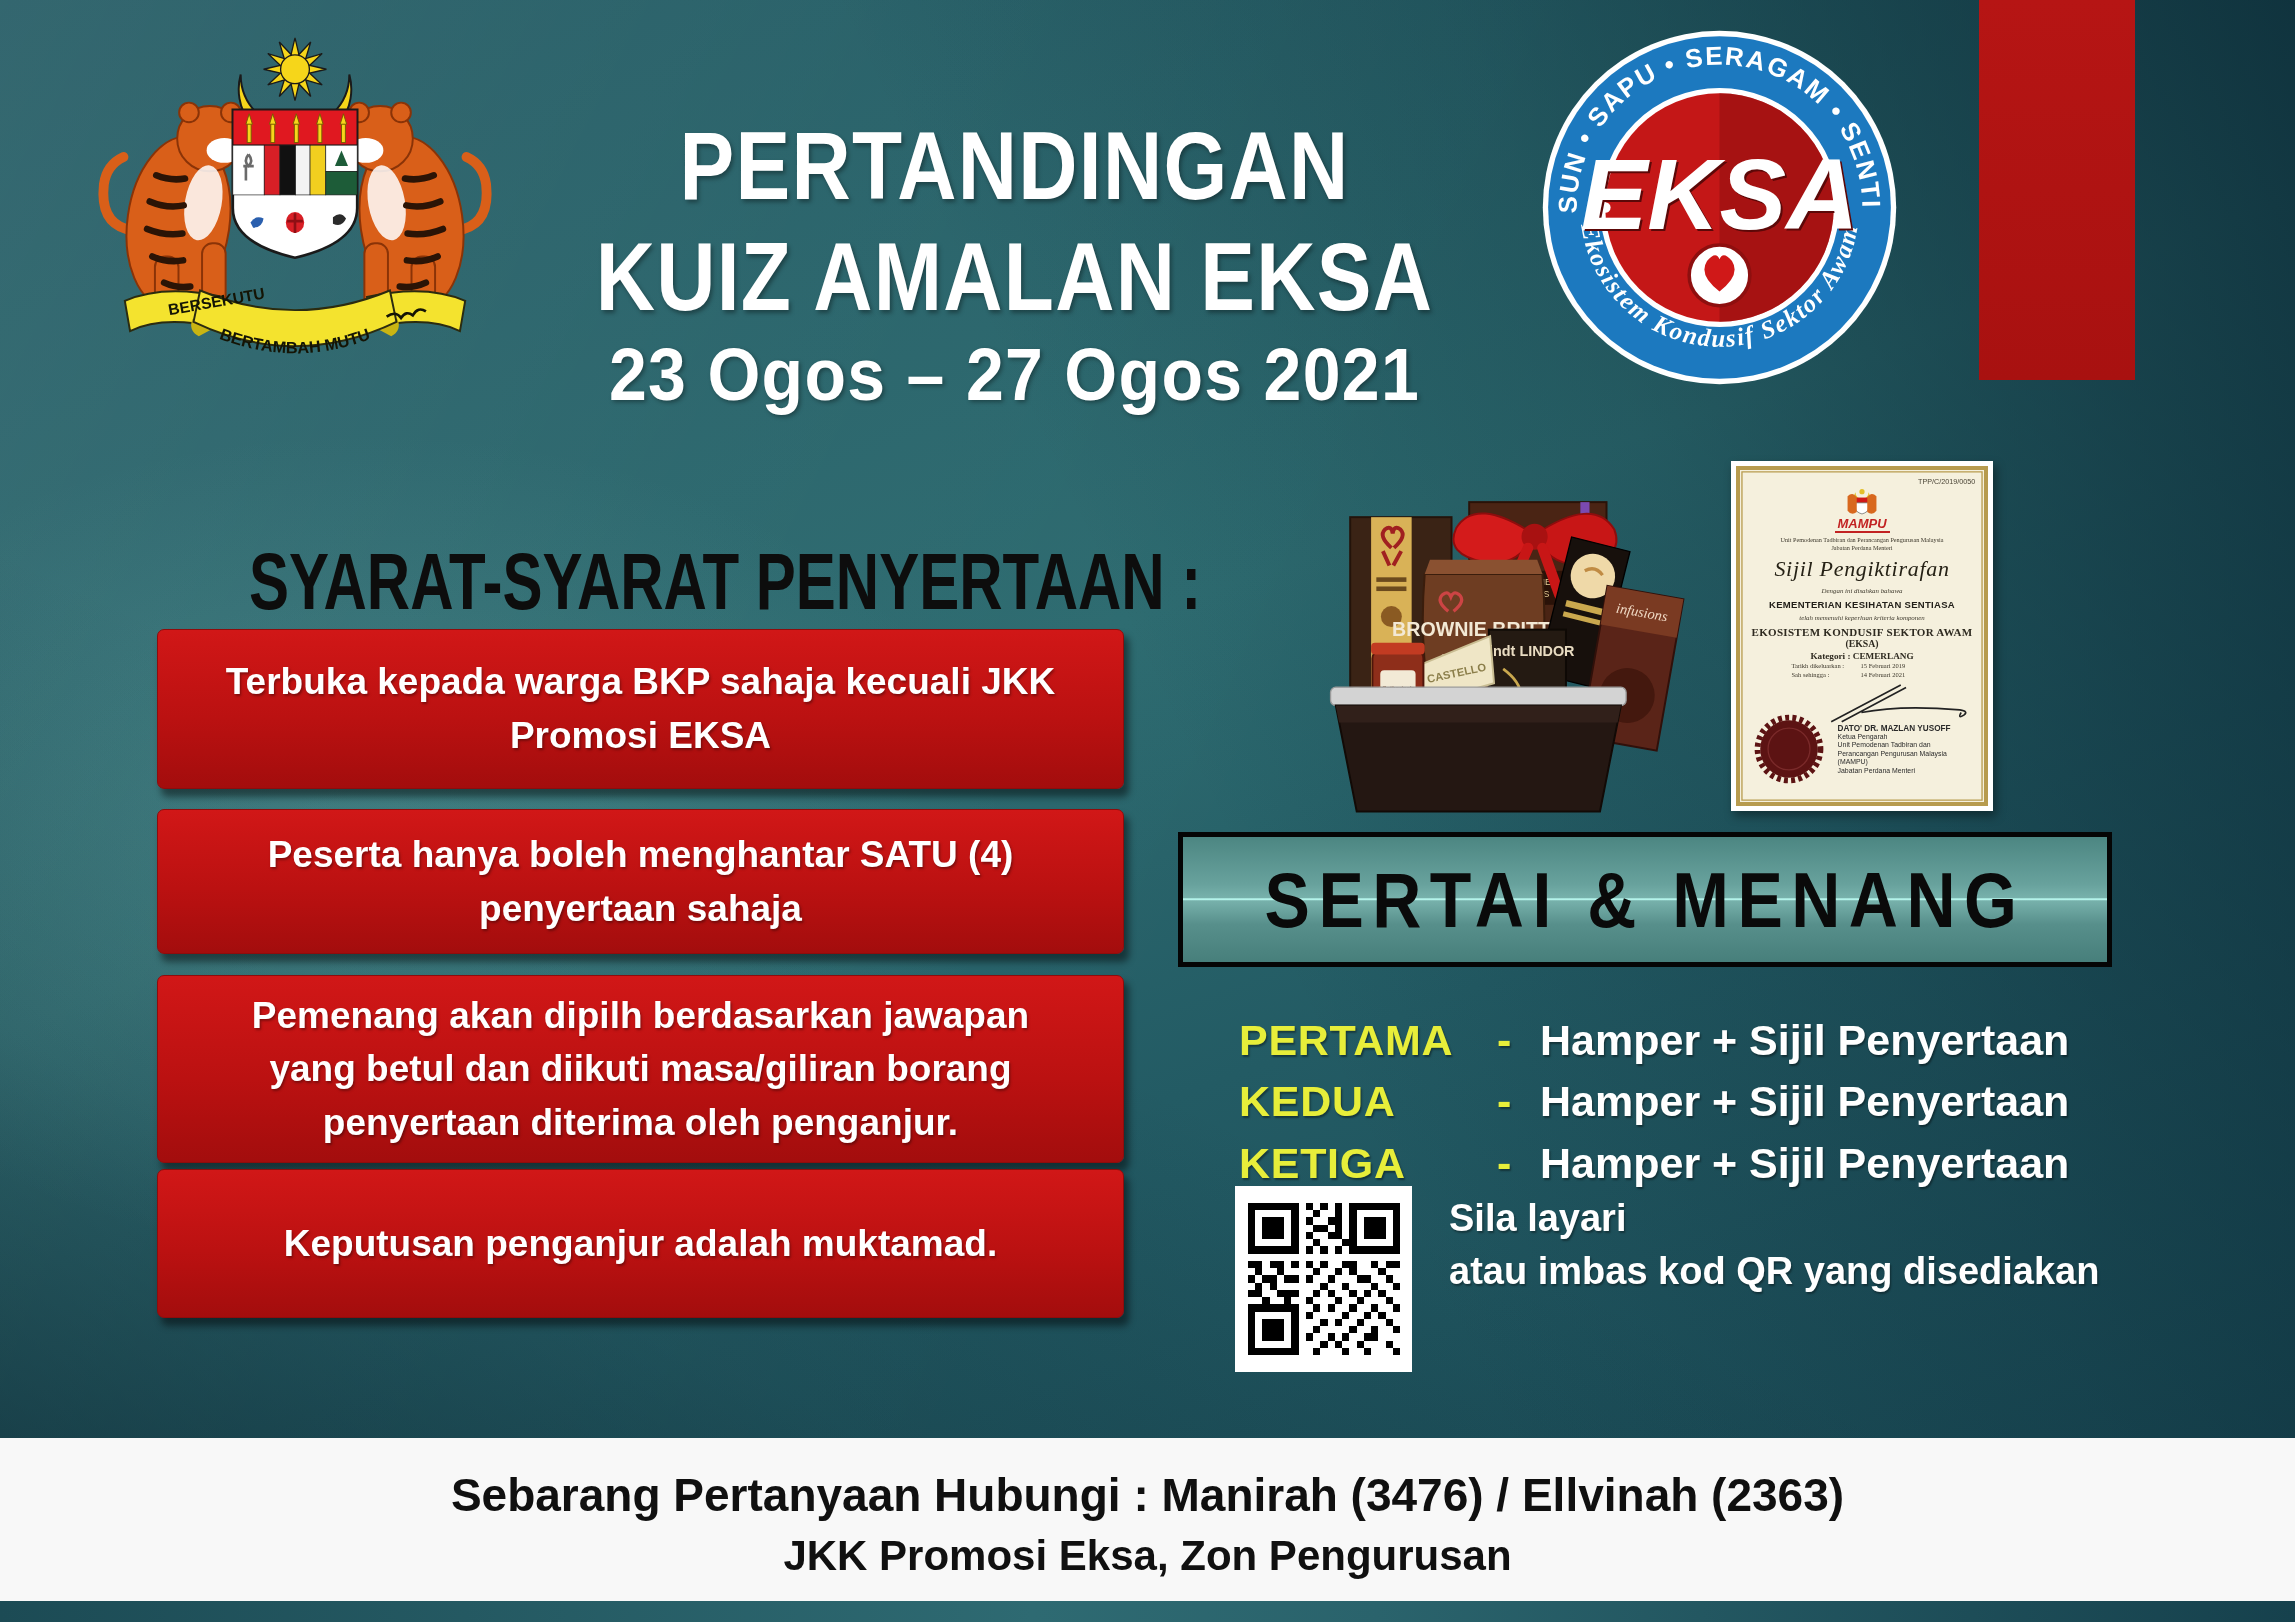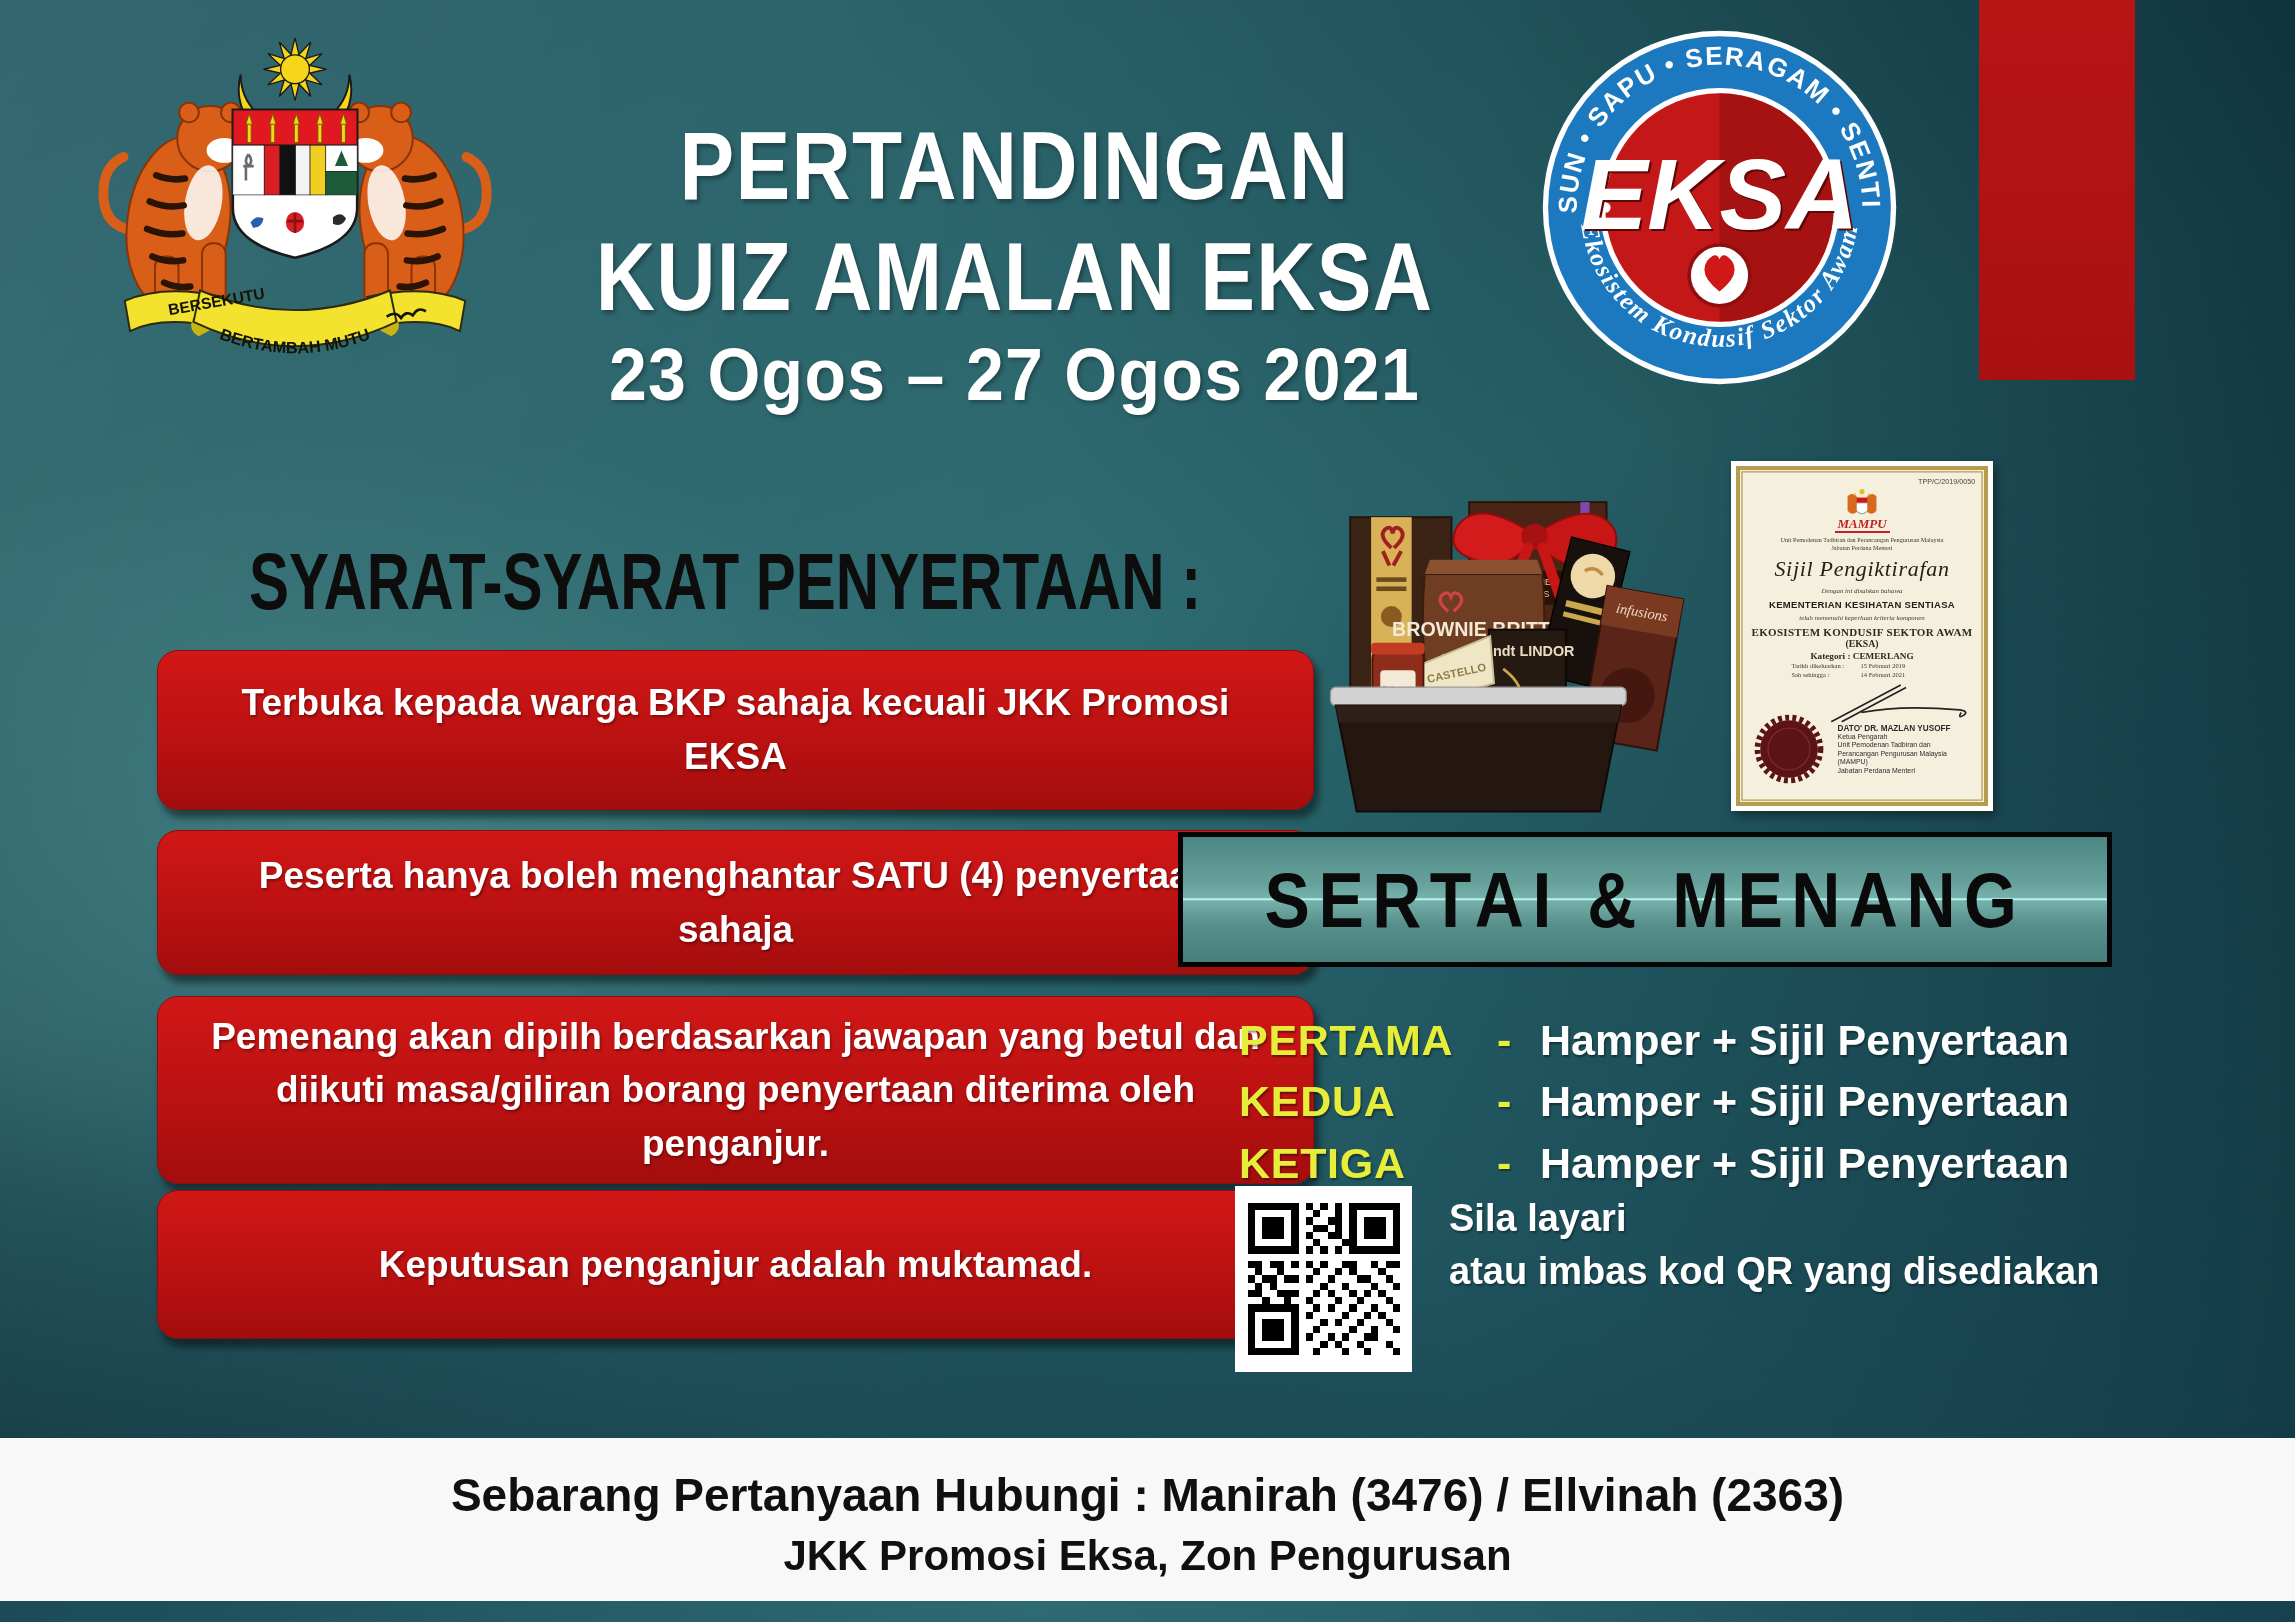--- a/index.html
+++ b/index.html
@@ -18,25 +18,25 @@
   .title-block{position:absolute;left:576px;top:97px;width:877px;text-align:center;color:#ffffff;}
   .title-line{line-height:1;}
   .tl1 span,.tl2 span{display:inline-block;font-weight:bold;font-size:82px;letter-spacing:1.3px;transform:scaleY(1.18);transform-origin:center top;text-shadow:2px 2.6px 3.9px rgba(0,0,0,0.35);}
   .tl1{margin-bottom:29px;margin-top:21px;}
   .tl2{margin-bottom:26px;}
   .tl3 span{display:inline-block;font-weight:bold;font-size:68px;letter-spacing:1.3px;transform:scaleY(1.08);transform-origin:center top;text-shadow:2px 2.6px 3.9px rgba(0,0,0,0.35);}
   
   .syarat{position:absolute;left:239px;top:535px;color:#0d0d0d;font-weight:bold;font-size:60px;letter-spacing:0;margin-left:10px;}
   .syarat span{display:inline-block;transform:scaleY(1.34);transform-origin:left top;}
   
-  .rule-box{position:absolute;left:157px;width:1157px;box-sizing:border-box;padding:6.5px 46px;
+  .rule-box{position:absolute;left:157px;width:967px;box-sizing:border-box;padding:6.5px 46px;
     background:linear-gradient(180deg,#d11717 0%,#bb1111 55%,#a30d0d 100%);
-    border-radius:21px;border:1.3px solid #8f0c0c;
+    border-radius:7px;border:1.3px solid #8f0c0c;
     box-shadow:4.6px 7.9px 7.9px rgba(0,0,0,0.45);
-    display:flex;align-items:center;justify-content:center;margin-top:21px;}
+    display:flex;align-items:center;justify-content:center;}
   .rule-text{color:#ffffff;font-weight:bold;font-size:37px;line-height:1.45;text-align:center;text-shadow:1.3px 2px 2.6px rgba(0,0,0,0.35);}
   .rb1{top:629px;height:160px;}
   .rb2{top:809px;height:145px;}
   .rb3{top:975px;height:188px;}
   .rb4{top:1169px;height:149px;}
   
   .cta-box{position:absolute;left:1178px;top:832px;width:934px;height:135px;box-sizing:border-box;
     border:5.2px solid #050505;
     background:
       linear-gradient(180deg, rgba(220,255,248,0) 48.6%, rgba(190,255,245,0.85) 49.4%, rgba(190,255,245,0.85) 50.2%, rgba(220,255,248,0) 51%),
@@ -56,21 +56,21 @@
   .footer-bar{position:absolute;left:0;top:1438px;width:2295px;height:164px;background:#f8f8f8;text-align:center;color:#101010;}
   .footer-l1{margin-top:34px;font-weight:bold;font-size:46px;line-height:1;}
   .footer-l2{margin-top:17px;font-weight:bold;font-size:42px;line-height:1;}
   .bottom-strip{position:absolute;left:0;top:1601px;width:2295px;height:21.6px;
     background:linear-gradient(90deg,#1c4b55 0%,#2e6a72 45%,#2a636c 60%,#16414d 100%);}
   
   .certificate{position:absolute;left:1731px;top:461px;width:262px;height:350px;background:#ffffff;box-sizing:border-box;padding:4.6px;box-shadow:2.6px 5.2px 9.2px rgba(0,0,0,0.4);}
   .cert-inner{position:relative;width:100%;height:100%;box-sizing:border-box;background:#f5f0dd;border:4.6px solid #b79b4e;box-shadow:inset 0 0 0 1.3px #f5f0dd, inset 0 0 0 2.6px #b79b4e;text-align:center;font-family:"Liberation Serif",serif;color:#2e2a20;}
   .cert-ref{position:absolute;right:9.2px;top:7.9px;font-size:7.2px;color:#4a4436;font-family:"Liberation Sans",sans-serif;}
   .cert-arms{margin-top:17px;}
-  .cert-mampu{font-family:Liberation Serif, serif;font-weight:bold;font-style:italic;font-size:13px;color:#c22222;line-height:0.9;}
+  .cert-mampu{font-family:Liberation Sans, sans-serif;font-weight:bold;font-style:italic;font-size:13px;color:#c22222;line-height:0.9;}
   .mampu-bar{width:55px;height:2.6px;background:#c22222;margin:1.3px auto 2.6px auto;}
   .cert-orgsub{font-size:6.2px;line-height:1.25;color:#3c372b;}
   .cert-title{font-style:italic;font-size:22px;margin-top:5.2px;letter-spacing:0.7px;color:#262216;}
   .cert-small{font-style:italic;font-size:6.9px;margin-top:4.6px;color:#3c372b;}
   .cert-recipient{font-family:"Liberation Sans",sans-serif;font-weight:bold;font-size:9.5px;margin-top:4.6px;letter-spacing:0.3px;color:#23201a;}
   .cert-program{font-weight:bold;font-size:11px;margin-top:4.6px;letter-spacing:0.3px;}
   .cert-program2{font-weight:bold;font-size:9.8px;}
   .cert-category{font-weight:bold;font-size:9.2px;margin-top:2px;}
   .cert-dates{font-size:6.5px;margin-top:1.3px;line-height:1.35;color:#3c372b;}
   .cert-dates .lbl{display:inline-block;width:69px;text-align:left;}

